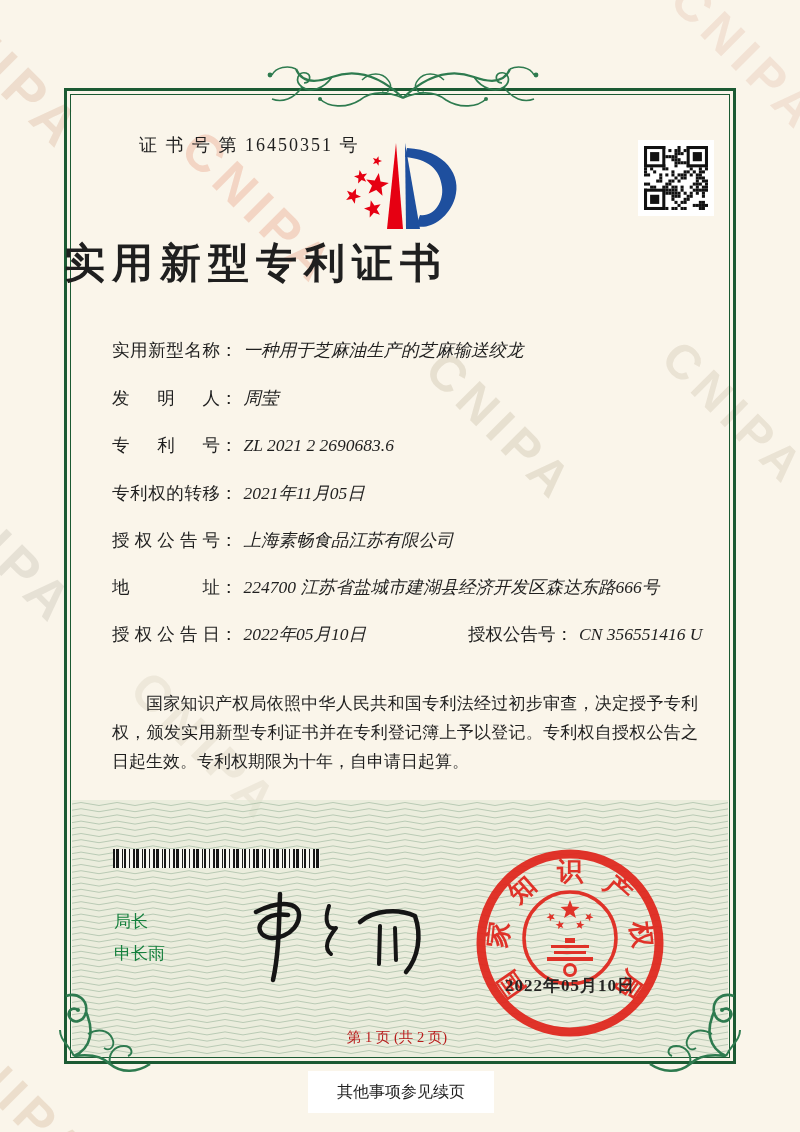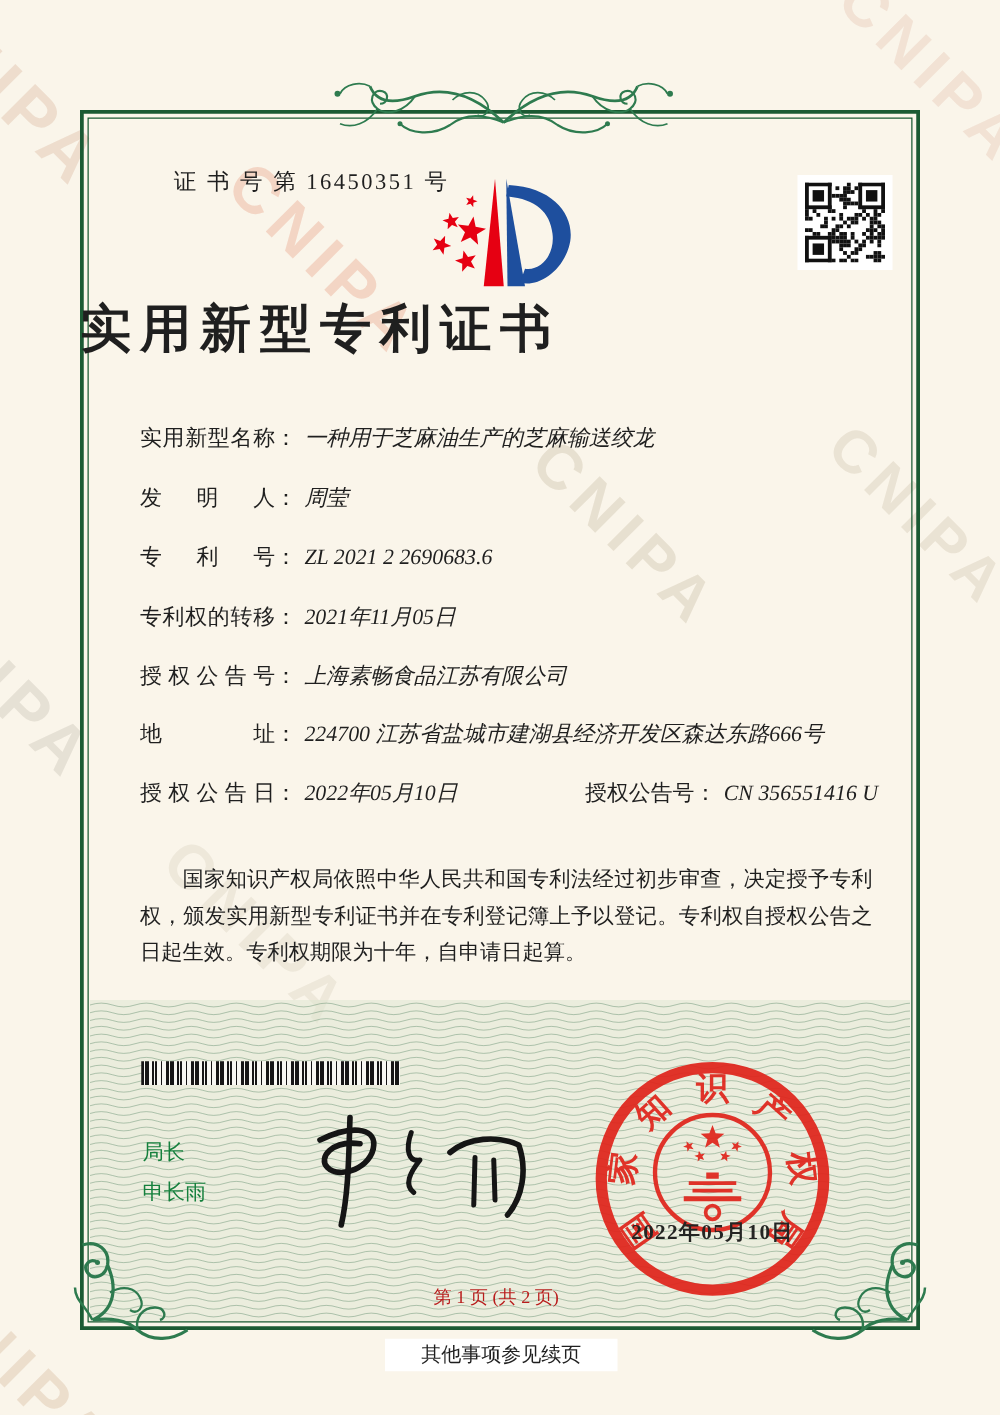--- a/index.html
+++ b/index.html
@@ -53,21 +53,21 @@
   .sig{position:absolute;left:228px;top:882px;}
 
   .seal{position:absolute;left:473px;top:846px;width:194px;height:194px;opacity:.93;}
   .seal-char{position:absolute;left:50%;top:50%;font-size:26px;font-weight:700;
              color:var(--red);font-family:"Liberation Serif",serif;}
   .seal-date{position:absolute;left:0;right:0;top:128px;text-align:center;
              font-size:17px;font-weight:700;color:#161616;letter-spacing:1px;z-index:5;}
 
   .pagenum{position:absolute;left:64px;top:1028px;width:666px;text-align:center;
            font-size:14.5px;color:#b91c1c;z-index:4;}
-  .note{position:absolute;left:308px;top:1071px;width:186px;height:26px;background:#fff;
+  .note{position:absolute;left:308px;top:1071px;width:186px;height:42px;background:#fff;
         display:flex;align-items:center;justify-content:center;font-size:16px;}
 
   .orn-top{position:absolute;left:258px;top:56px;z-index:3;}
   .orn-bl{position:absolute;left:56px;top:990px;z-index:3;}
   .orn-br{position:absolute;left:649px;top:990px;z-index:3;transform:scaleX(-1);}
   .content{position:relative;z-index:2;}
 </style>
 </head>
 <body>
 

